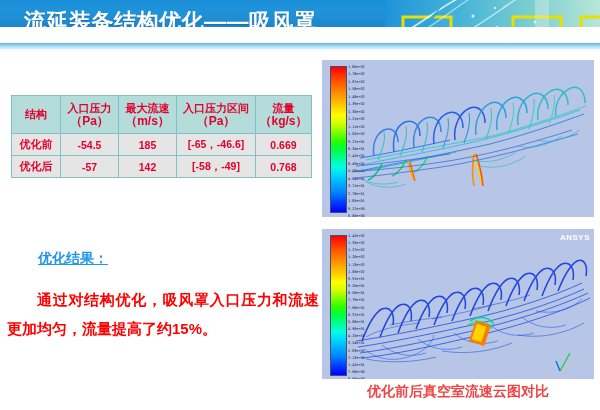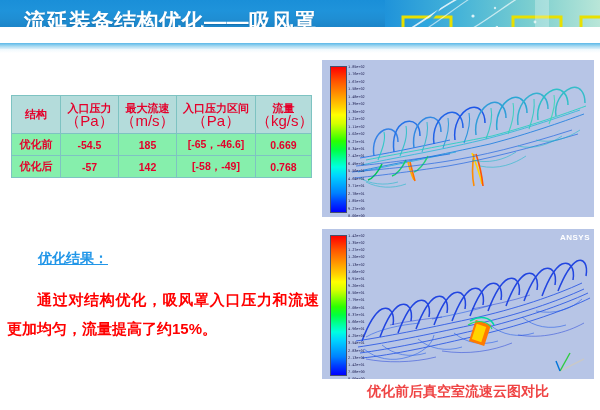--- a/index.html
+++ b/index.html
@@ -70,26 +70,26 @@
     padding: 0;
   }
   .data-table th {
     background: #b4dcdb;
     height: 37px;
     font-size: 11px;
     line-height: 13px;
   }
   .data-table th .unit {
     display: block;
-    font-size: 15px;
-    font-weight: normal;
+    font-size: 12px;
+    font-weight: bold;
     line-height: 12px;
   }
   .data-table td {
-    background: #86efac;
+    background: #e5e5e5;
     height: 21px;
     font-size: 10.5px;
   }
   .data-table td.rowhead {
     font-size: 11px;
   }
   .col-struct  { width: 48px; }
   .col-inlet   { width: 57px; }
   .col-vmax    { width: 57px; }
   .col-range   { width: 78px; }

